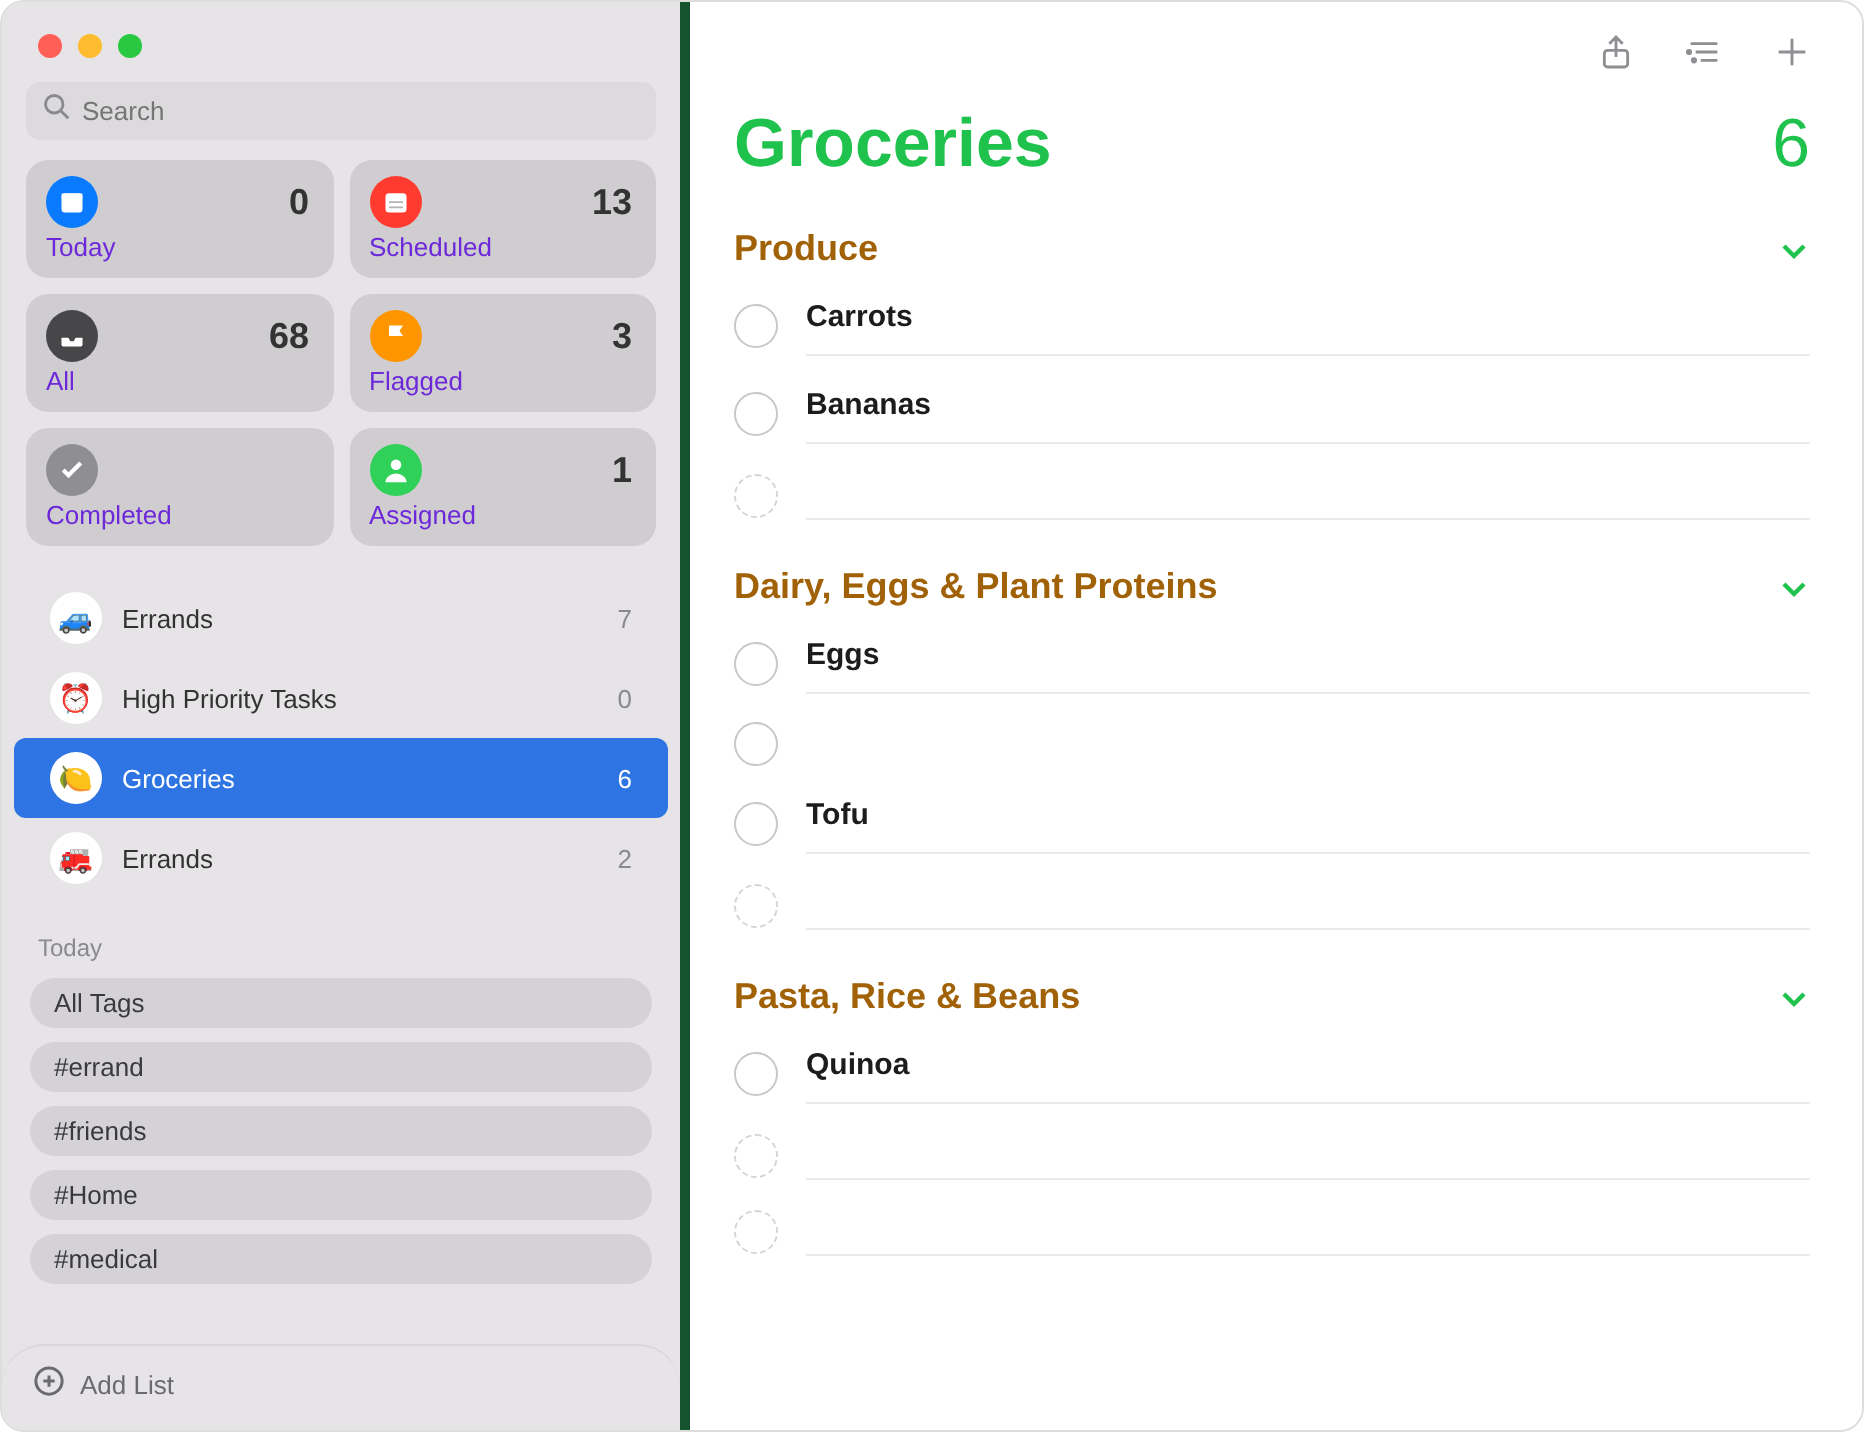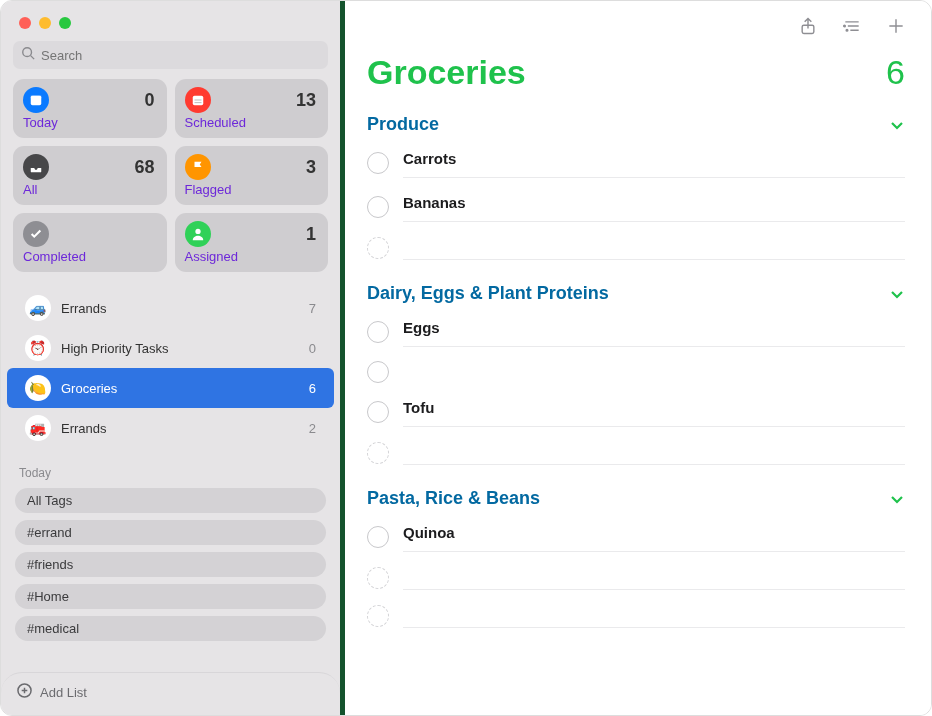--- a/index.html
+++ b/index.html
@@ -109,21 +109,21 @@
   .title { font-size: 34px; font-weight: 700; color: #1fc24c; }
   .title-count { font-size: 34px; font-weight: 400; color: #1fc24c; }
 
   .sections { overflow-y: auto; flex: 1; padding: 0 0 10px 0; }
   .section { padding: 10px 0 0; }
   .section-header {
     display: flex; align-items: center; justify-content: space-between;
     padding: 6px 26px 6px 22px;
     cursor: pointer;
   }
-  .section-title { font-size: 18px; font-weight: 700; color: #0369a1; }
+  .section-title { font-size: 18px; font-weight: 700; color: #a16207; }
   .chev { color: #1fc24c; width:16px; height:16px; }
   .chev svg { width:16px; height:16px; fill:none; stroke:#1fc24c; stroke-width:2.2; }
 
   .item-row {
     display: flex; align-items: center; gap: 14px;
     padding: 7px 26px 7px 22px;
   }
   .circle {
     width: 22px; height: 22px; border-radius: 50%;
     border: 1.6px solid #c8c8cb; flex-shrink: 0;

